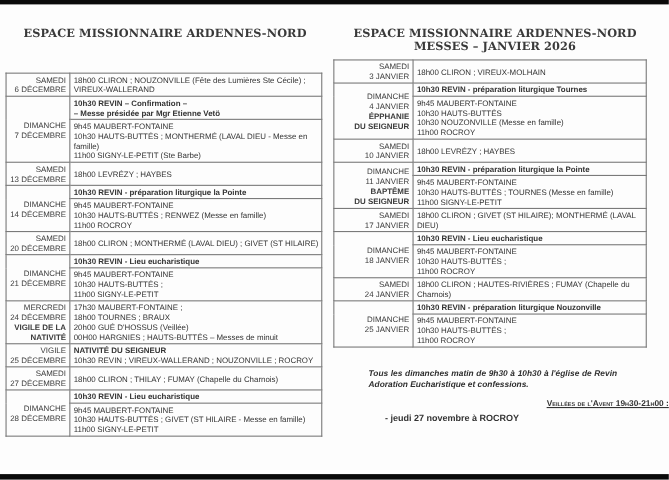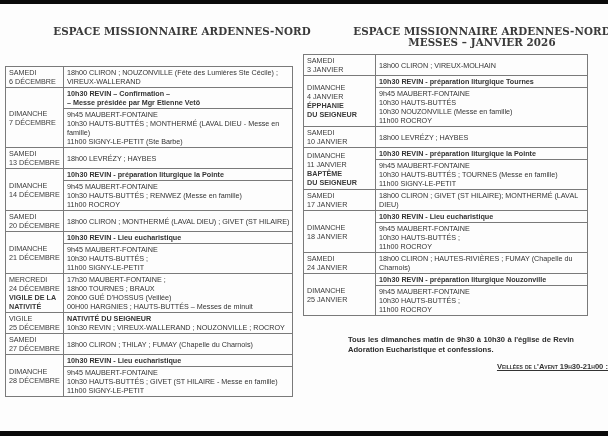--- a/index.html
+++ b/index.html
@@ -7,39 +7,39 @@
     width:608px; height:436px; overflow:hidden; position:relative;
     background:#fdfdfd; font-family:"Liberation Sans", sans-serif; color:#2a2a2a;
   }
   .topbar { position:absolute; left:0; top:0; width:608px; height:4px; background:#0a0a0a; }
   .bottombar { position:absolute; left:0; top:431px; width:608px; height:5px; background:#0a0a0a; }
   .page { position:absolute; top:0; }
   .page-left { left:0; width:300px; }
   .page-right { left:300px; width:308px; }
   .title {
     position:absolute; text-align:center; font-family:"DejaVu Serif", serif;
-    font-weight:bold; font-size:10.3px; line-height:11px; color:#3a3a3a; letter-spacing:0.1px;padding-left:32px;
+    font-weight:bold; font-size:10.3px; line-height:11px; color:#3a3a3a; letter-spacing:0.1px;
   }
   .page-left .title { left:0; width:300px; top:26px; }
   .page-right .title { left:0; width:300px; top:26px; }
   table.sched {
     position:absolute; border-collapse:collapse; border:1.5px solid #6a6a6a;
     font-size:7.2px; line-height:9px; table-layout:fixed;
   }
   .page-left table.sched { left:5px; top:66px; width:288px; }
   .page-right table.sched { left:3px; top:54px; width:285px; }
   table.sched td { border:1px solid #7a7a7a; padding:1px 3px; vertical-align:middle; }
-  td.day { text-align:left; color:#3a3a3a;margin-top:16px; }
+  td.day { text-align:right; color:#3a3a3a;margin-top:16px; }
   td.day .strong { font-weight:bold; }
   td.ev { color:#333; }
   td.ev.hl { font-weight:bold;margin-top:16px; }
   .line { display:block; white-space:nowrap; }
   .note {
-    position:absolute; left:48px; top:335px; width:226px; font-size:7.6px; line-height:10px;
-    font-weight:bold; text-align:justify; color:#2e2e2e;
+    position:absolute; left:35px; top:335px; width:226px; font-size:7.6px; line-height:10px;
+    font-weight:bold; text-align:justify; color:#2e2e2e;font-style:italic;
   }
   .vig-title {
     position:absolute; left:0; width:308px; top:362px; text-align:right;
     font-size:7.6px; font-weight:bold; text-decoration:underline; color:#333;
     font-variant:small-caps;
   }
   .vig-list { position:absolute; left:50px; top:375px; font-size:8.2px; line-height:11.5px; font-weight:bold; color:#333; }
 </style>
 </head>
 <body>
@@ -303,16 +303,17 @@
             <span class="line">9h45 MAUBERT-FONTAINE</span>
             <span class="line">10h30 HAUTS-BUTTÉS ;</span>
             <span class="line">11h00 ROCROY</span>
           </td>
         </tr>
       </tbody>
   </table>
   <div class="note">Tous les dimanches matin de 9h30 à 10h30 à l'église de Revin Adoration Eucharistique et confessions.</div>
   <div class="vig-title">Veillées de l'Avent 19h30-21h00 :</div>
   <div class="vig-list">
+    <div>- jeudi 27 novembre à ROCROY</div>
   </div>
 </div>
 
 <div class="bottombar"></div>
 
 </body></html>

